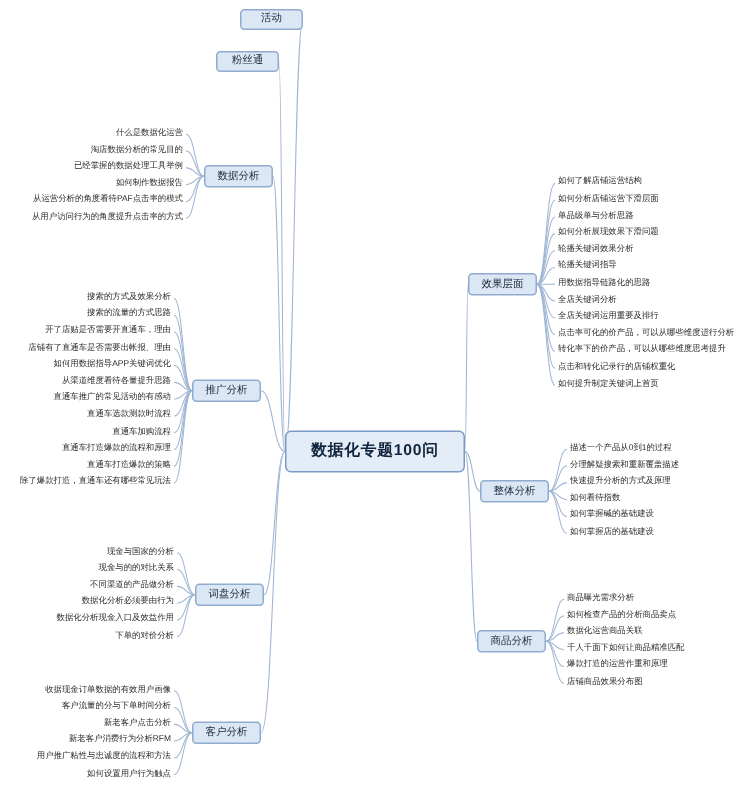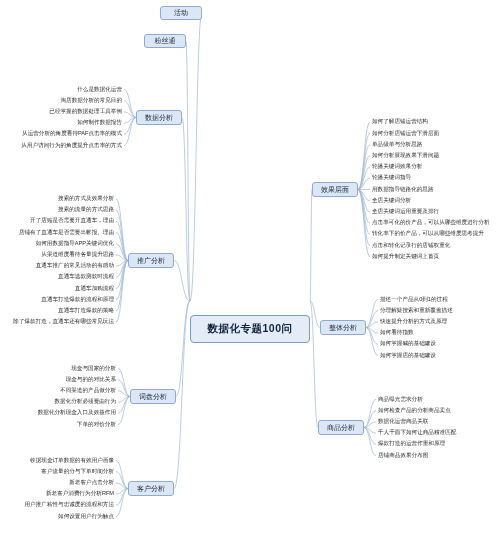--- a/index.html
+++ b/index.html
@@ -44,21 +44,20 @@
     white-space: nowrap;
   }
   .node.root {
     background: #e4ecf7;
     border: 1.2px solid #7b9cc6;
     border-radius: 4px;
     font-size: 10.5px;
     font-weight: bold;
     color: #11253c;
     letter-spacing: 0.5px;
-    margin-top: 28px;
   }
   .node.branch {
     background: #dce7f5;
     border: 1px solid #8fabd0;
     font-size: 7px;
     color: #16283c;
   }
   .leaf {
     position: absolute;
     font-size: 5.6px;

